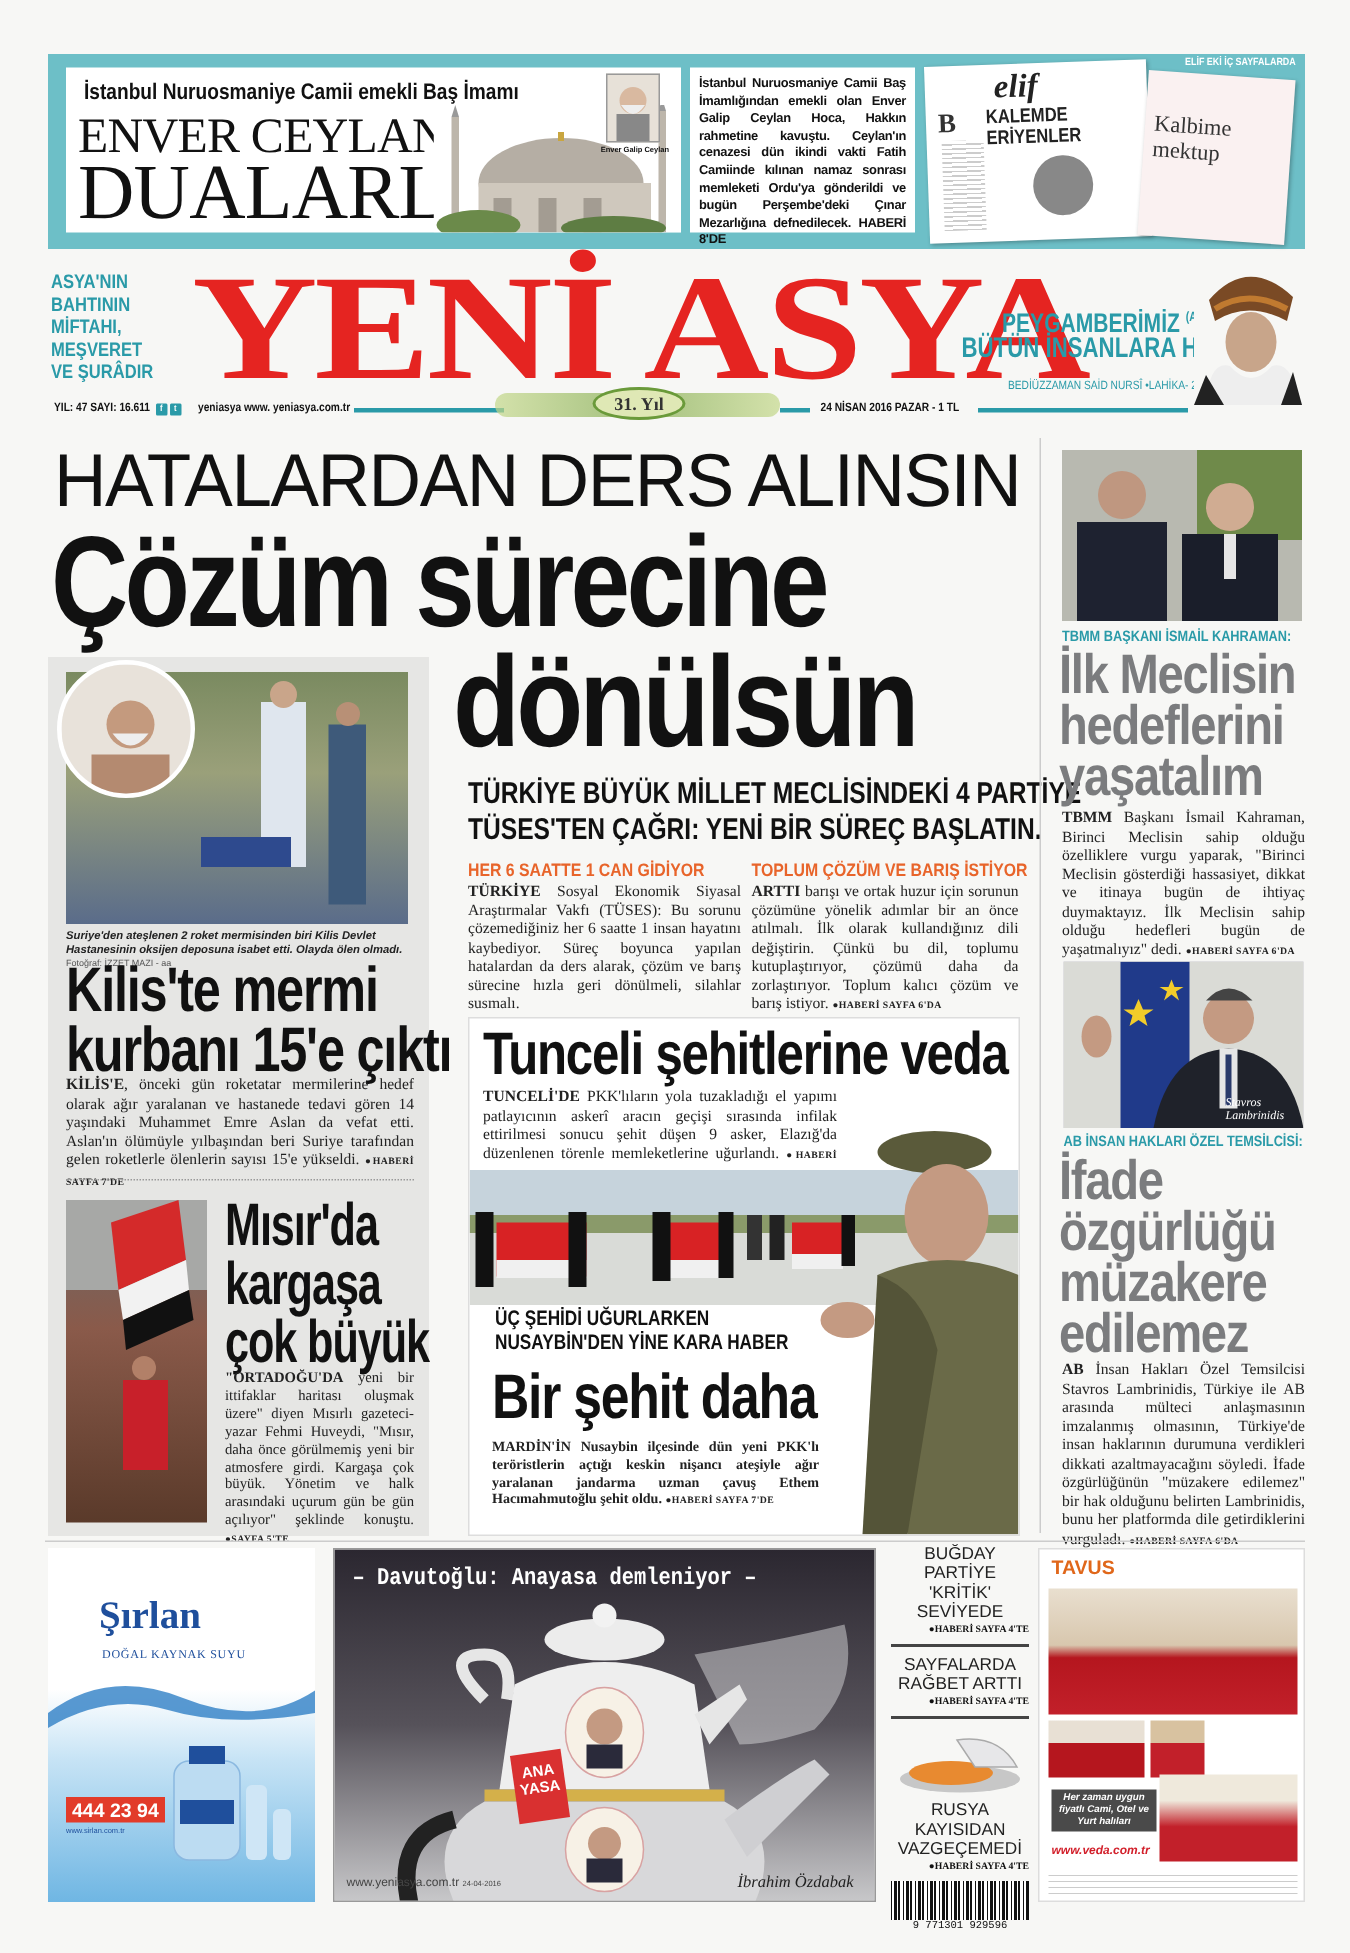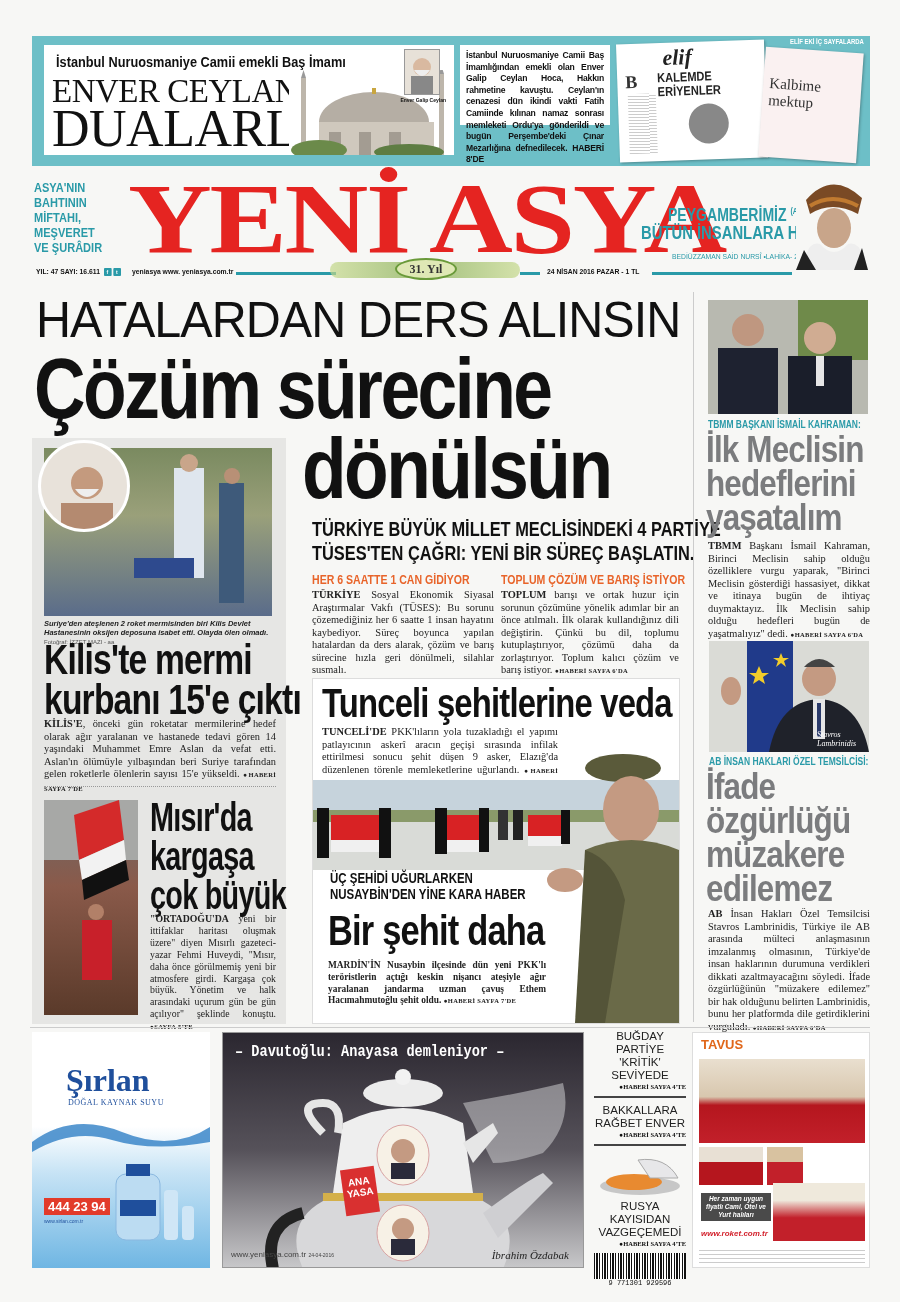--- a/index.html
+++ b/index.html
@@ -10,21 +10,21 @@
 
   
   .banner { left: 32px; top: 36px; width: 838px; height: 130px; background: #6dbfc7; }
   .banner-left { left: 44px; top: 45px; width: 410px; height: 110px; background: #fff; overflow: hidden; }
   .banner-left .kicker { position: absolute; left: 12px; top: 8px; font-family: "Liberation Sans", sans-serif; font-weight: bold; font-size: 15px; transform: scaleX(0.85); transform-origin: left; white-space: nowrap; }
   .banner-left .t1 { position: absolute; left: 8px; top: 28px; font-size: 33px; letter-spacing: -0.5px; white-space: nowrap; }
   .banner-left .t2 { position: absolute; left: 8px; top: 58px; font-size: 52px; line-height: 52px; letter-spacing: -0.5px; white-space: nowrap; }
   .mosque { position: absolute; right: 0; bottom: 0; width: 165px; height: 85px; }
   .portrait-box { position: absolute; right: 14px; top: 4px; width: 36px; height: 46px; border: 1px solid #999; background: #e7e1d8; }
   .portrait-cap { position: absolute; right: 8px; top: 52px; font-size: 5px; font-family: "Liberation Sans", sans-serif; font-weight: bold; }
-  .banner-mid { left: 460px; top: 45px; width: 150px; height: 80px; background: #fff; padding: 5px 6px; }
+  .banner-mid { left: 460px; top: 45px; width: 150px; height: 110px; background: #fff; padding: 5px 6px; }
   .banner-mid p { font-family: "Liberation Sans", sans-serif; font-weight: bold; font-size: 8.6px; line-height: 11.6px; text-align: justify; letter-spacing: -0.2px; }
   .elif-page { left: 618px; top: 42px; width: 148px; height: 118px; background: #fff; transform: rotate(-2deg); box-shadow: 1px 1px 3px rgba(0,0,0,.3); overflow: hidden; }
   .elif-logo { position: absolute; left: 46px; top: 2px; font-family: "Liberation Serif", serif; font-style: italic; font-weight: bold; font-size: 22px; color: #222; }
   .elif-headline { position: absolute; left: 40px; top: 28px; font-family: "Liberation Sans", sans-serif; font-weight: bold; font-size: 13px; line-height: 14px; color: #222; transform: scaleX(0.85); transform-origin: left; }
   .elif-page2 { left: 762px; top: 50px; width: 98px; height: 110px; background: #faf1f1; transform: rotate(4deg); box-shadow: 1px 1px 3px rgba(0,0,0,.3); }
   .elif-page2 .k { position: absolute; left: 6px; top: 28px; font-size: 15px; line-height: 17px; color: #333; }
   .elif-tag { left: 790px; top: 38px; width: 80px; font-family: "Liberation Sans", sans-serif; font-weight: bold; font-size: 7px; color: #fff; transform: scaleX(0.85); transform-origin: left; white-space: nowrap; }
 
   
   .motto { left: 34px; top: 180px; font-family: "Liberation Sans", sans-serif; font-weight: bold; font-size: 13px; line-height: 15px; color: #2a9aa8; transform: scaleX(0.85); transform-origin: left; }
@@ -163,21 +163,21 @@
 <div class="abs sub-hl">
   <div>TÜRKİYE BÜYÜK MİLLET MECLİSİNDEKİ 4 PARTİYE</div>
   <div>TÜSES'TEN ÇAĞRI: YENİ BİR SÜREÇ BAŞLATIN.</div>
 </div>
 <div class="abs" style="left:312px;top:573px;width:182px">
   <div class="col-hd">HER 6 SAATTE 1 CAN GİDİYOR</div>
   <p class="body-txt" style="margin-top:2px"><b>TÜRKİYE</b><span> Sosyal Ekonomik Siyasal Araştırmalar Vakfı (TÜSES): Bu sorunu çözemediğiniz her 6 saatte 1 insan hayatını kaybediyor. Süreç boyunca yapılan hatalardan da ders alarak, çözüm ve barış sürecine hızla geri dönülmeli, silahlar susmalı.</span></p>
 </div>
 <div class="abs" style="left:501px;top:573px;width:178px">
   <div class="col-hd">TOPLUM ÇÖZÜM VE BARIŞ İSTİYOR</div>
-  <p class="body-txt" style="margin-top:2px"><b>TOPLUM</b><span> barışı ve ortak huzur için sorunun çözümüne yönelik adımlar bir an önce atılmalı. İlk olarak kullandığınız dili değiştirin. Çünkü bu dil, toplumu kutuplaştırıyor, çözümü daha da zorlaştırıyor. Toplum kalıcı çözüm ve barış istiyor.</span> <span class="ref">●HABERİ SAYFA 6'DA</span></p>
+  <p class="body-txt" style="margin-top:2px"><b>ARTTI</b><span> barışı ve ortak huzur için sorunun çözümüne yönelik adımlar bir an önce atılmalı. İlk olarak kullandığınız dili değiştirin. Çünkü bu dil, toplumu kutuplaştırıyor, çözümü daha da zorlaştırıyor. Toplum kalıcı çözüm ve barış istiyor.</span> <span class="ref">●HABERİ SAYFA 6'DA</span></p>
 </div>
 
 <div class="abs lbox"></div>
 <div class="abs photo" style="left:44px;top:448px;width:228px;height:168px;background:linear-gradient(#7a8a60,#9aa07a 40%,#5a6c8a)">
   <svg width="228" height="168" viewBox="0 0 228 168">
     <rect x="130" y="20" width="30" height="110" fill="#dfe6ee"></rect>
     <circle cx="145" cy="15" r="9" fill="#c9a58a"></circle>
     <rect x="175" y="35" width="25" height="120" fill="#3e5a7a"></rect>
     <circle cx="188" cy="28" r="8" fill="#b89076"></circle>
     <rect x="90" y="110" width="60" height="20" fill="#2e4a8e"></rect>
@@ -307,21 +307,21 @@
   <div>müzakere</div>
   <div>edilemez</div>
 </div>
 <div class="abs" style="left:708px;top:908px;width:162px">
   <p class="body-txt"><b>AB</b><span> İnsan Hakları Özel Temsilcisi Stavros Lambrinidis, Türkiye ile AB arasında mülteci anlaşmasının imzalanmış olmasının, Türkiye'de insan haklarının durumuna verdikleri dikkati azaltmayacağını söyledi. İfade özgürlüğünün "müzakere edilemez" bir hak olduğunu belirten Lambrinidis, bunu her platformda dile getirdiklerini vurguladı.</span> <span class="ref">●HABERİ SAYFA 6'DA</span></p>
 </div>
 
 <div class="abs bottom-line"></div>
 
 <div class="abs sirlan">
-  <div style="position:absolute;left:34px;top:30px;font-family:'Liberation Serif',serif;font-weight:bold;font-size:32px;color:#1f4f9c">Şırlan</div>
+  <div style="position:absolute;left:34px;top:30px;font-family:'Liberation Serif',serif;font-weight:bold;font-size:26px;color:#1f4f9c">Şırlan</div>
   <div style="position:absolute;left:36px;top:66px;font-family:'Liberation Serif',serif;font-size:8px;color:#1f4f9c;letter-spacing:.5px">DOĞAL KAYNAK SUYU</div>
   <svg style="position:absolute;left:0;top:80px" width="178" height="50" viewBox="0 0 178 50">
       <path d="M0 30 Q40 0 90 20 T178 15 L178 30 Q120 40 80 28 T0 40 Z" fill="#2f7fc6" opacity=".8"></path>
     </svg>
   <svg style="position:absolute;left:80px;top:128px" width="90" height="90" viewBox="0 0 90 90">
       <rect x="4" y="14" width="44" height="66" rx="10" fill="#bcdcf2" stroke="#8ab8e0"></rect>
       <rect x="14" y="4" width="24" height="12" fill="#1f4f9c"></rect>
       <rect x="8" y="40" width="36" height="16" fill="#1f4f9c"></rect>
       <rect x="52" y="30" width="14" height="50" rx="4" fill="#cfe6f6"></rect>
       <rect x="70" y="46" width="12" height="34" rx="4" fill="#cfe6f6"></rect>
@@ -355,21 +355,21 @@
   <div style="position:absolute;right:14px;bottom:6px;font-family:'Liberation Serif',serif;font-style:italic;font-size:11px;color:#222">İbrahim Özdabak</div>
 </div>
 
 <div class="abs briefs">
   <div>
     <div class="brief-hd">BUĞDAY PARTİYE 'KRİTİK' SEVİYEDE</div>
     <div class="brief-ref">●HABERİ SAYFA 4'TE</div>
   </div>
   <div class="brief-rule"></div>
   <div>
-    <div class="brief-hd">BAKKALLARA RAĞBET ENVER</div>
+    <div class="brief-hd">SAYFALARDA RAĞBET ARTTI</div>
     <div class="brief-ref">●HABERİ SAYFA 4'TE</div>
   </div>
   <div class="brief-rule"></div>
   <svg width="92" height="44" viewBox="0 0 92 44">
     <ellipse cx="46" cy="34" rx="40" ry="9" fill="#c7c7c7"></ellipse>
     <ellipse cx="40" cy="30" rx="28" ry="8" fill="#e88a30"></ellipse>
     <path d="M44 8 Q72 4 84 26 L56 26 Z" fill="#e7e7e9" stroke="#aaa"></path>
   </svg>
   <div>
     <div class="brief-hd">RUSYA KAYISIDAN VAZGEÇEMEDİ</div>
@@ -379,15 +379,15 @@
   <div style="font-family:'Liberation Mono',monospace;font-size:7px;text-align:center">9 771301 929596</div>
 </div>
 
 <div class="abs tavus">
   <div style="position:absolute;left:8px;top:4px;font-family:'Liberation Sans',sans-serif;font-weight:bold;font-size:13px;color:#e0671a">TAVUS</div>
   <div style="position:absolute;left:6px;top:26px;width:166px;height:84px;background:linear-gradient(#e9dfcf 0%,#d8c7ae 45%,#b5161e 55%,#c2202a 100%)"></div>
   <div style="position:absolute;left:6px;top:114px;width:64px;height:38px;background:linear-gradient(#e8e0d4 40%,#b5161e 40%)"></div>
   <div style="position:absolute;left:74px;top:114px;width:36px;height:38px;background:linear-gradient(#d8c2a0 40%,#c2202a 40%)"></div>
   <div style="position:absolute;left:80px;top:150px;width:92px;height:58px;background:linear-gradient(#efe9dc 30%,#c2202a 60%)"></div>
   <div style="position:absolute;left:8px;top:160px;width:70px;font-family:'Liberation Sans',sans-serif;font-weight:bold;font-style:italic;font-size:6.5px;line-height:8px;color:#fff;background:#4a4a4a;padding:2px;text-align:center">Her zaman uygun fiyatlı Cami, Otel ve Yurt halıları</div>
-  <div style="position:absolute;left:8px;top:196px;font-family:'Liberation Sans',sans-serif;font-weight:bold;font-style:italic;font-size:8px;color:#d21f2a">www.roket.com.tr</div>
+  <div style="position:absolute;left:8px;top:196px;font-family:'Liberation Sans',sans-serif;font-weight:bold;font-style:italic;font-size:8px;color:#d21f2a">www.veda.com.tr</div>
   <div style="position:absolute;left:6px;top:214px;width:166px;height:18px;background:repeating-linear-gradient(#fff 0 3px,#ccc 3px 4px)"></div>
 </div>
 
 </body></html>

